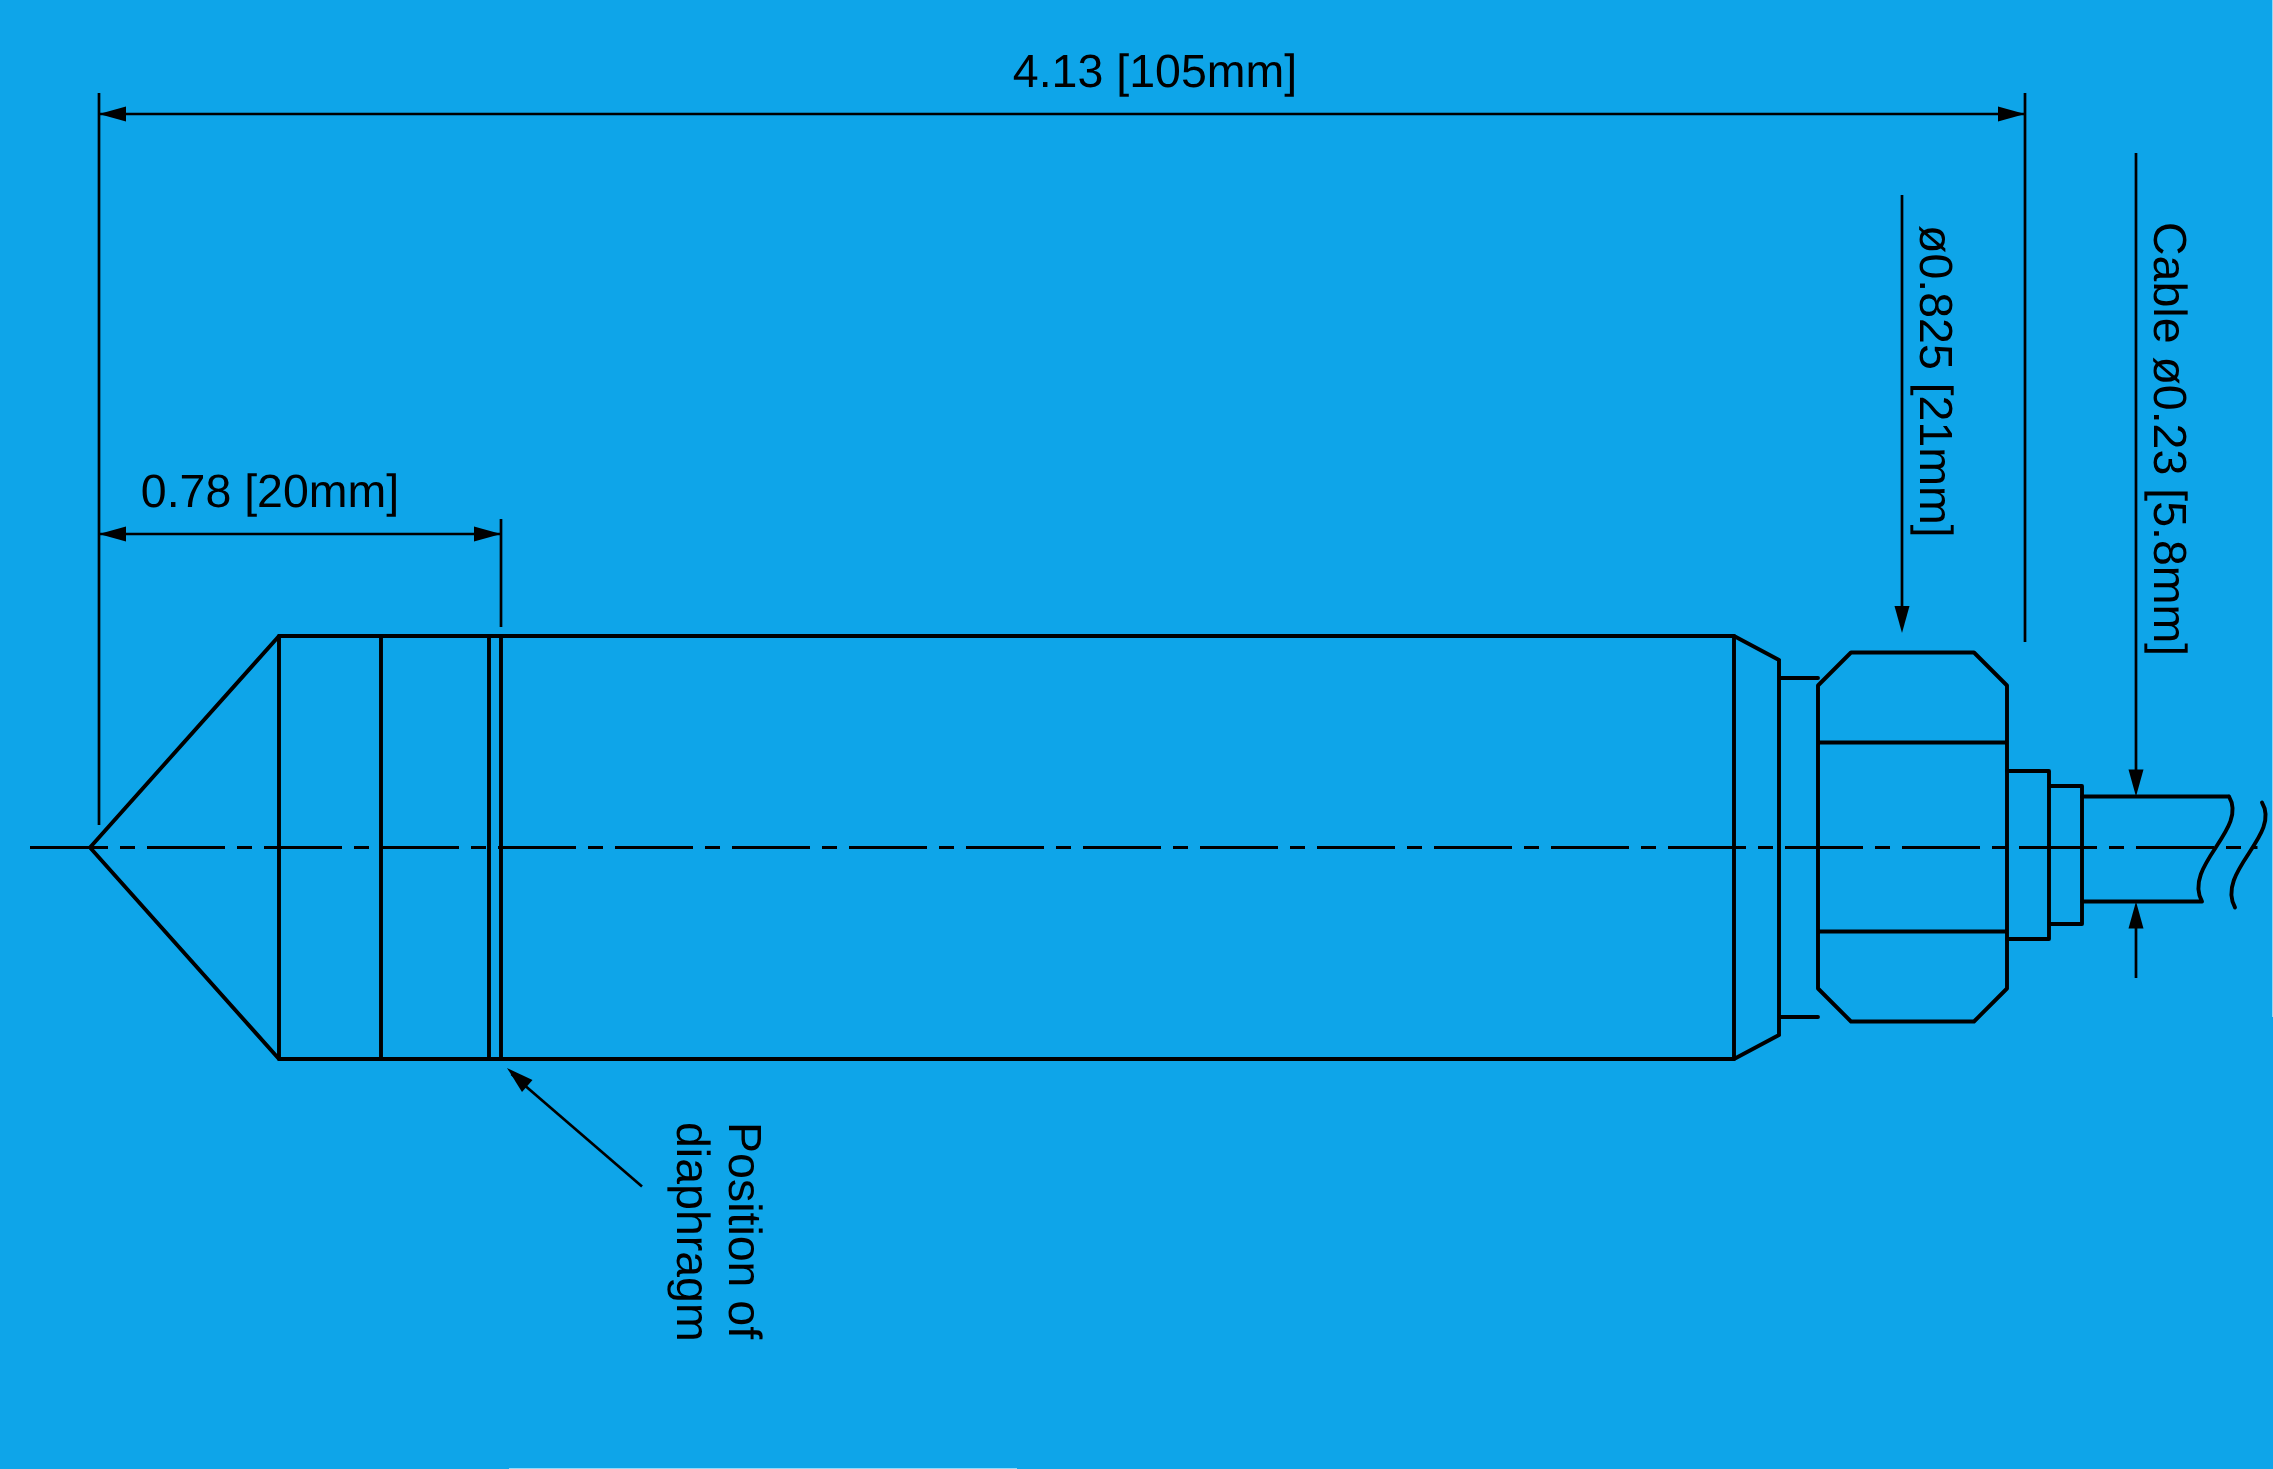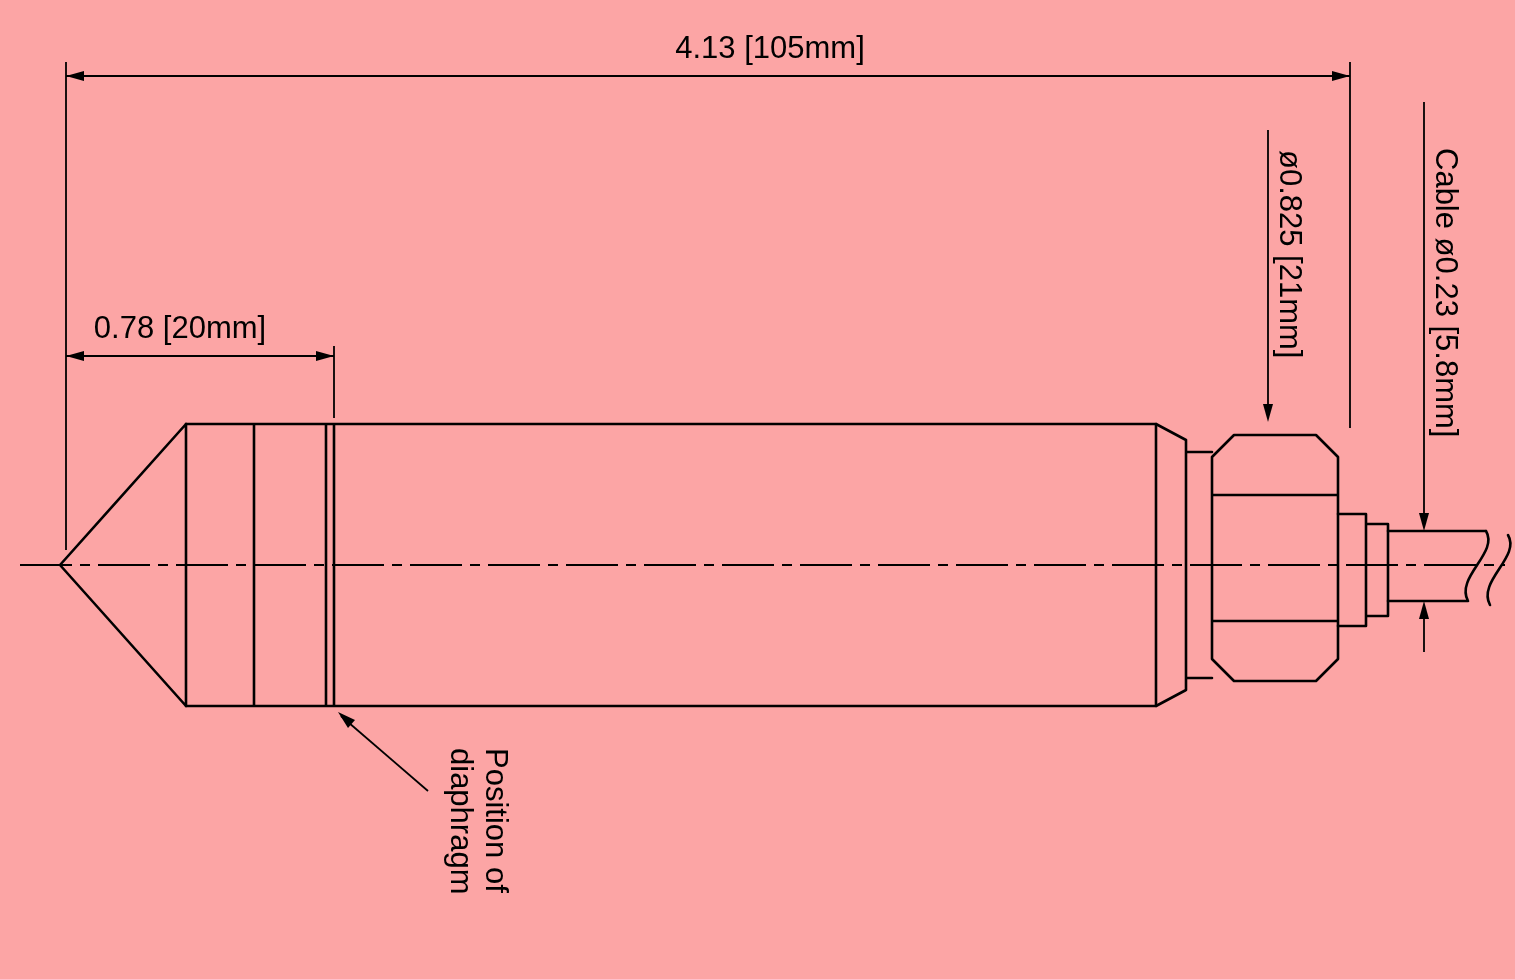--- a/index.html
+++ b/index.html
@@ -4,21 +4,21 @@
 <style>
   html, body {
     margin: 0;
     padding: 0;
     background: #ffffff;
   }
   .canvas {
     position: relative;
     width: 1515px;
     height: 979px;
-    background: #fca5a5;
+    background: #0ea5e9;
     overflow: hidden;
   }
   svg text {
     font-family: "Liberation Sans", sans-serif;
     font-size: 31px;
     fill: #000000;
   }
   .obj {
     stroke: #000000;
     stroke-width: 2.6;

